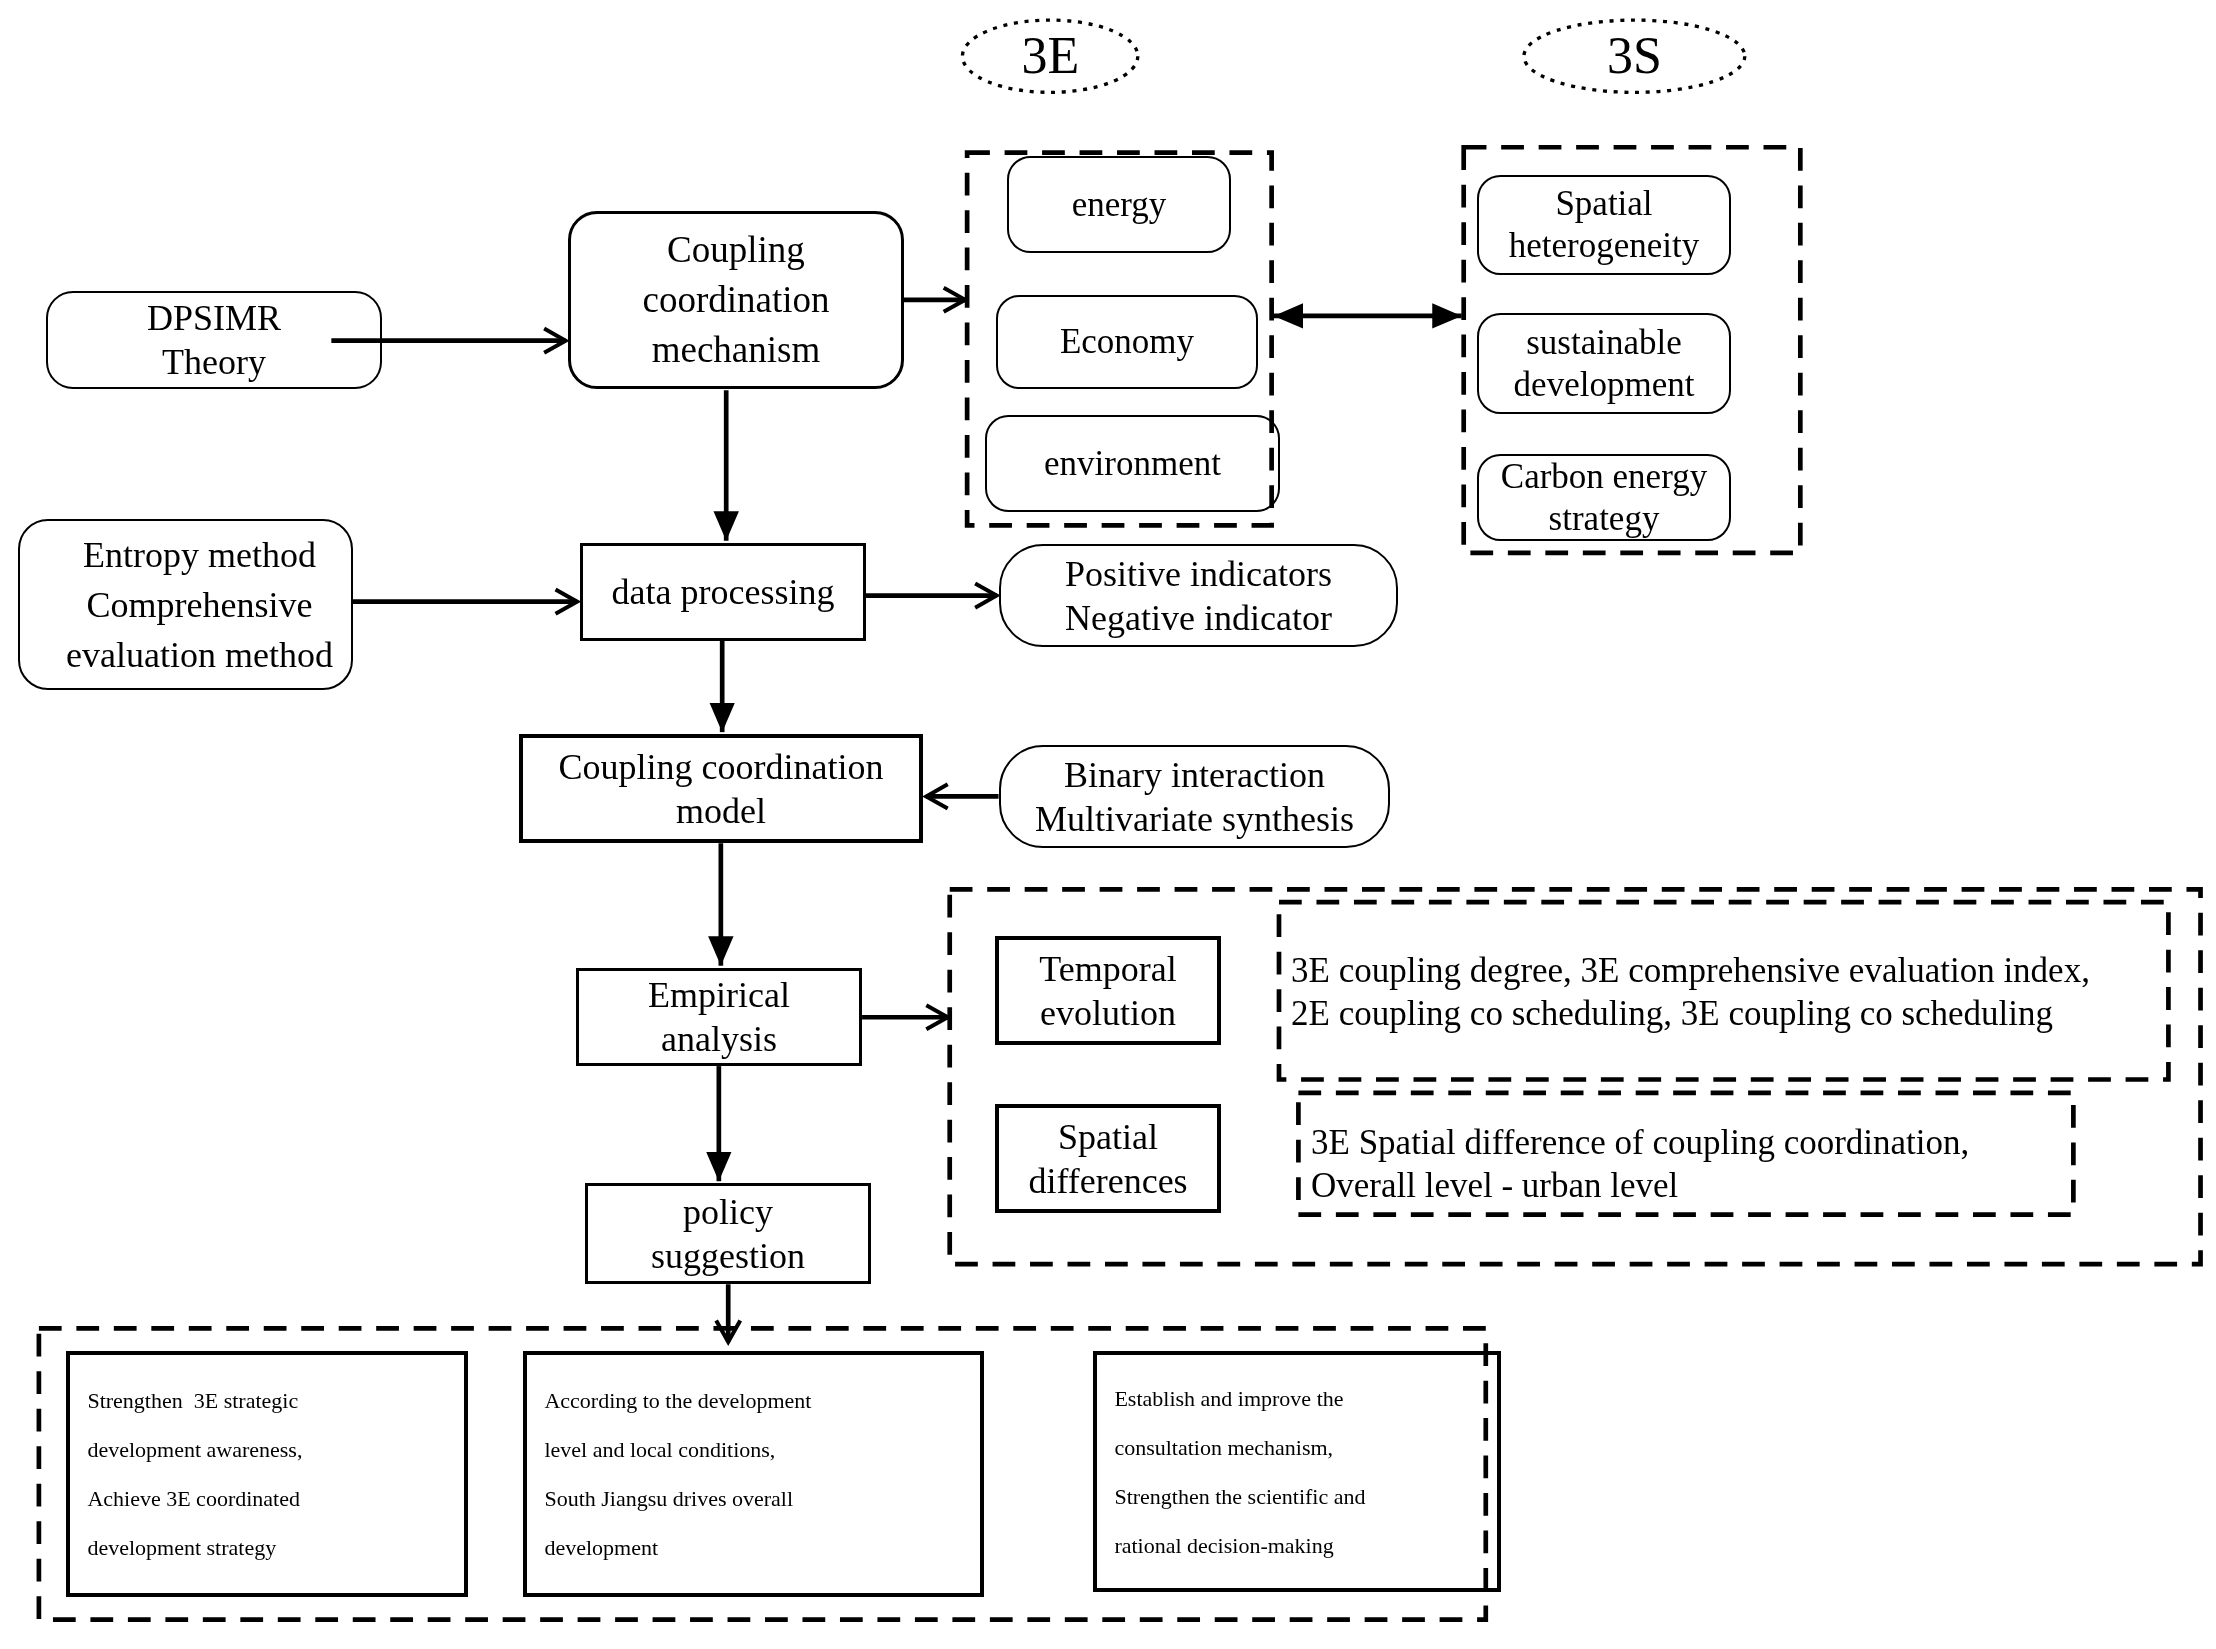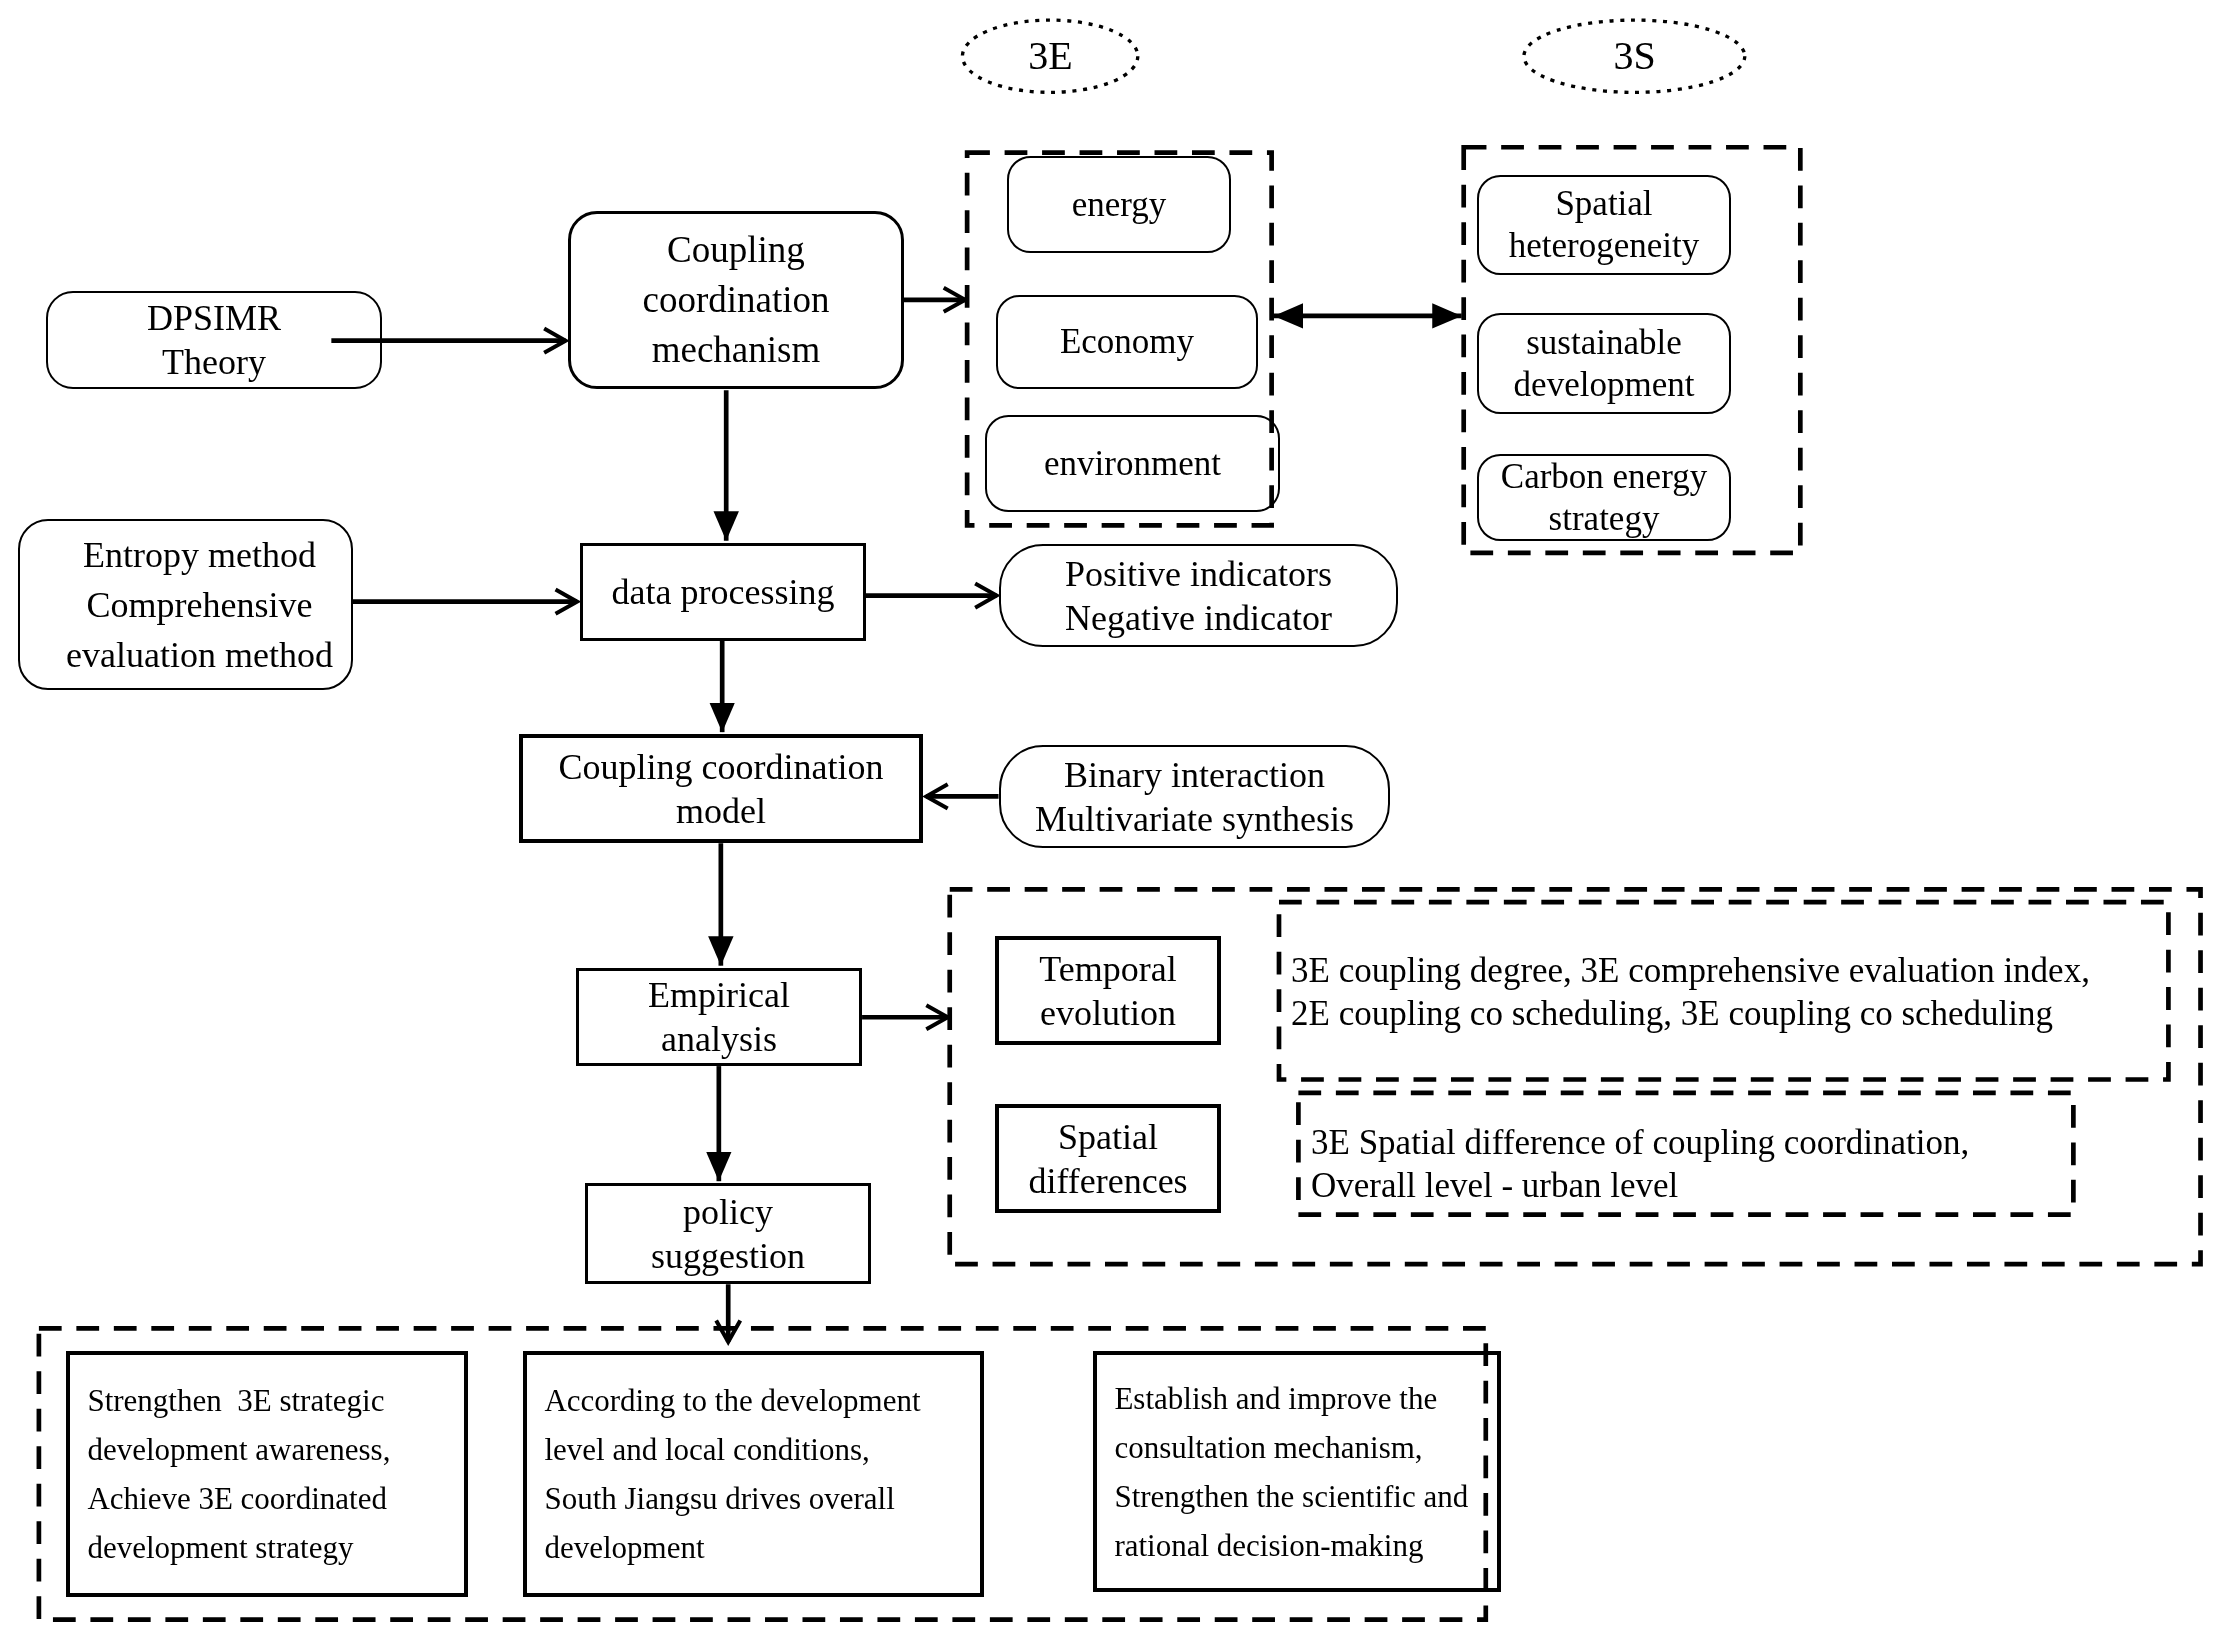--- a/index.html
+++ b/index.html
@@ -11,23 +11,23 @@
   .solid3{border:2px solid #000;}
   .solid5{border:3.3px solid #000;}
   .solid6{border:4px solid #000;}
   .round35{border-radius:23.4px;}
   .round45{border-radius:30px;}
   .round65{border-radius:44px;}
   .f-node{font-size:36px;line-height:44px;}
   .f-mech{font-size:37px;line-height:50px;}
   .f-entropy{font-size:36px;line-height:50px;padding-left:28px;}
   .f-small{font-size:35px;line-height:42px;}
-  .f-badge{font-size:40px;line-height:72px;}
+  .f-badge{font-size:52px;line-height:72px;}
   .f-results{font-size:35px;line-height:43px;}
-  .f-policy{font-size:31px;line-height:49px;}
+  .f-policy{font-size:22px;line-height:49px;}
   .badge{display:flex;align-items:center;justify-content:center;text-align:center;}
   .lefttext{display:flex;align-items:center;justify-content:flex-start;text-align:left;
             white-space:pre-wrap;}
   .policybox{display:flex;align-items:center;justify-content:flex-start;text-align:left;
              white-space:pre-wrap;background:#ffffff;padding:0 17.4px;}
   svg.overlay{position:absolute;left:0;top:0;width:2216px;height:1649px;pointer-events:none;}
   svg.overlay line, svg.overlay rect, svg.overlay ellipse{stroke:#000;fill:none;}
 </style>
 </head>
 <body>

